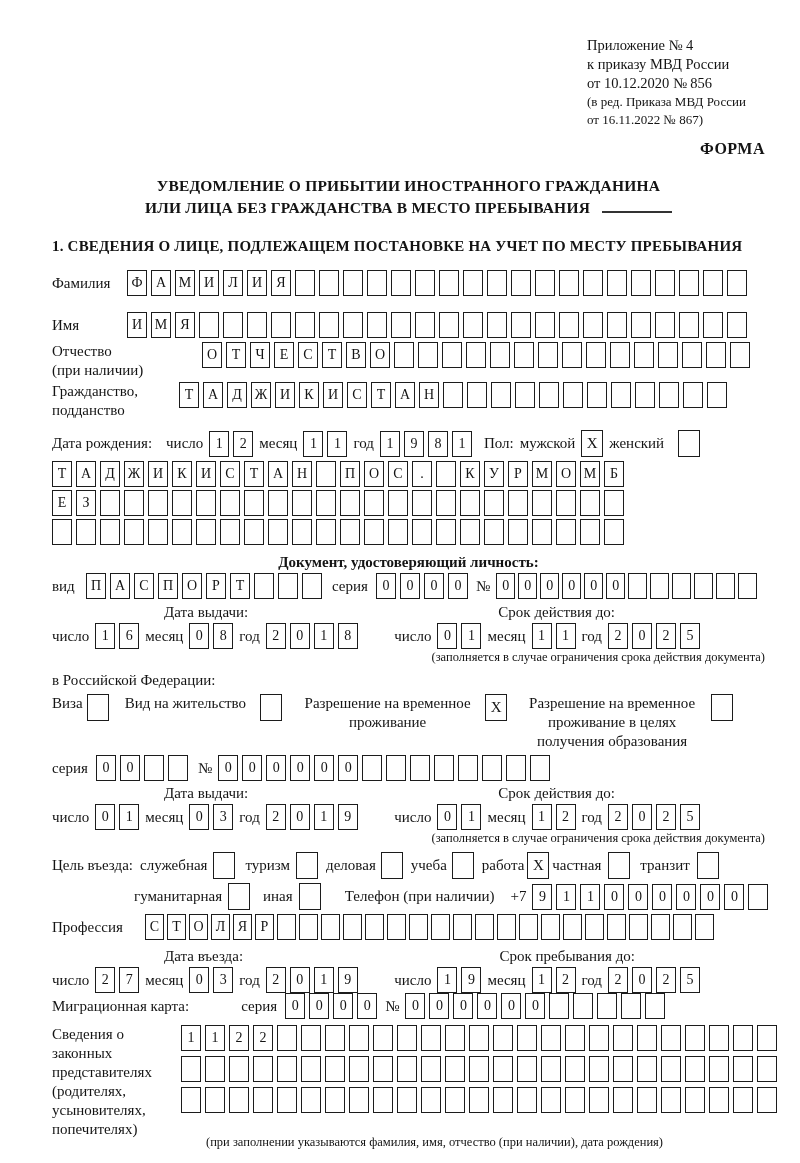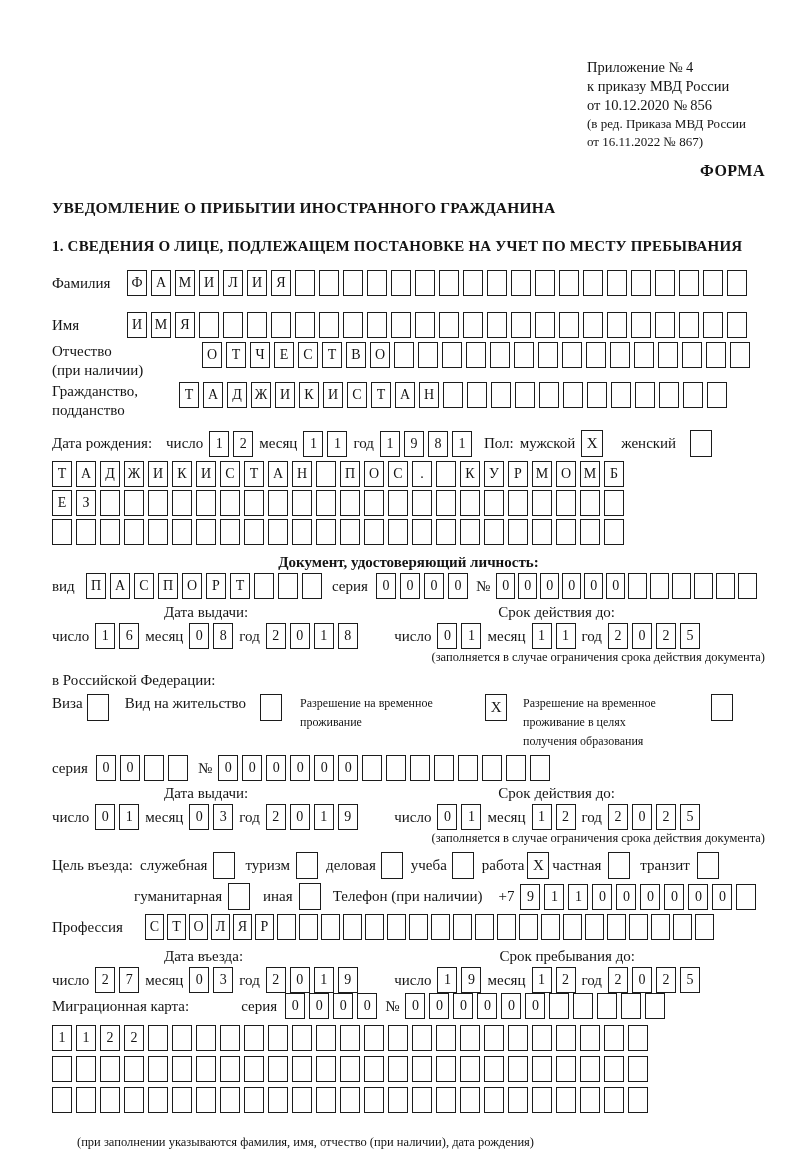--- a/index.html
+++ b/index.html
@@ -1,29 +1,29 @@
 <!DOCTYPE html>
 <html><head>
 <meta charset="utf-8">
 <style>
   html,body{margin:0;padding:0;background:#ffffff;}
   .page{
     position:relative;
     width:800px;height:1163px;
     box-sizing:border-box;
-    padding:58px 35px 0 52px;
+    padding:36px 35px 0 52px;
     background:#ffffff;
     color:#141414;
     font-family:"Liberation Serif","DejaVu Serif",serif;
     overflow:hidden;
   }
   .hdr{margin-left:auto;width:178px;font-size:14.5px;line-height:19px;}
   .hdr .sub{font-size:13px;line-height:18px;}
   .forma{margin-top:10px;text-align:right;font-weight:bold;font-size:16px;letter-spacing:.5px;line-height:20px;}
-  .title{margin-top:16px;text-align:left;font-weight:bold;font-size:15.5px;line-height:22px;letter-spacing:.2px;}
+  .title{margin-top:16px;text-align:center;font-weight:bold;font-size:15.5px;line-height:22px;letter-spacing:.2px;}
   .uline{display:inline-block;width:70px;border-bottom:2.5px solid #333;margin-left:12px;height:14px;}
   .sec1{margin-top:18px;font-weight:bold;font-size:15px;line-height:19px;letter-spacing:.2px;white-space:nowrap;}
   .frow{display:flex;align-items:center;white-space:nowrap;}
   .frow-top{display:flex;align-items:flex-start;white-space:nowrap;}
   .lbl{font-size:15px;line-height:19px;}
   .lblcol{font-size:15px;line-height:19px;flex-shrink:0;}
   .cells{display:inline-flex;gap:4px;}
   .cell{
     box-sizing:border-box;flex-shrink:0;
     width:20px;height:26px;
@@ -38,39 +38,40 @@
     width:22px;height:27px;
     border:1.7px solid #1c1c1c;
     display:inline-flex;align-items:center;justify-content:center;
     font-size:15px;background:#fff;
   }
   .boxstack .cells{margin-bottom:3px;}
   .note{font-size:12.5px;line-height:15px;}
   .dg{display:inline-flex;align-items:center;gap:6px;}
   .dhead{font-size:15px;line-height:17px;}
   .ctr{text-align:center;}
-  .opt-multi{font-size:12px;line-height:19px;}
+  .opt-multi{text-align:center;font-size:15px;line-height:19px;}
 </style>
 </head>
 <body>
 
 <div class="page">
 
   <div class="hdr">
     <div>Приложение № 4</div>
     <div>к приказу МВД России</div>
     <div>от 10.12.2020 № 856</div>
     <div class="sub">(в ред. Приказа МВД России</div>
     <div class="sub">от 16.11.2022 № 867)</div>
   </div>
 
   <div class="forma">ФОРМА</div>
 
   <div class="title">
     <div>УВЕДОМЛЕНИЕ О ПРИБЫТИИ ИНОСТРАННОГО ГРАЖДАНИНА</div>
+    <div><span>ИЛИ ЛИЦА БЕЗ ГРАЖДАНСТВА В МЕСТО ПРЕБЫВАНИЯ</span><span class="uline"></span></div>
   </div>
 
   <div class="sec1">1. СВЕДЕНИЯ О ЛИЦЕ, ПОДЛЕЖАЩЕМ ПОСТАНОВКЕ НА УЧЕТ ПО МЕСТУ ПРЕБЫВАНИЯ</div>
 
   <div class="frow" style="margin-top:14px">
     <span class="lblcol" style="width:75px">Фамилия</span>
     <span class="cells">
         <span class="cell">Ф</span>
         <span class="cell">А</span>
         <span class="cell">М</span>
@@ -211,21 +212,21 @@
     <span class="lbl">год</span>
     <span class="cells">
         <span class="cell">1</span>
         <span class="cell">9</span>
         <span class="cell">8</span>
         <span class="cell">1</span>
       </span>
     <span class="lbl" style="margin-left:6px">Пол:</span>
     <span class="lbl">мужской</span>
     <span class="cb">X</span>
-    <span class="lbl" style="margin-left:12px">женский</span>
+    <span class="lbl" style="margin-left:0">женский</span>
     <span class="cb" style="margin-left:8px"></span>
   </div>
 
   <div class="frow-top" style="margin-top:4px">
     <span class="boxstack">
       <span class="cells" style="display: flex;">
           <span class="cell">Т</span>
           <span class="cell">А</span>
           <span class="cell">Д</span>
           <span class="cell">Ж</span>
@@ -504,21 +505,21 @@
     <span class="cb" style="margin-left:7px"></span>
     <span class="lbl" style="margin-left:10px">транзит</span>
     <span class="cb" style="margin-left:7px"></span>
   </div>
 
   <div class="frow" style="margin-top:4px">
     <span class="lbl" style="margin-left:82px">гуманитарная</span>
     <span class="cb" style="margin-left:6px"></span>
     <span class="lbl" style="margin-left:13px">иная</span>
     <span class="cb" style="margin-left:6px"></span>
-    <span class="lbl" style="margin-left:12px">Телефон (при наличии)</span>
+    <span class="lbl" style="margin-left:24px">Телефон (при наличии)</span>
     <span class="lbl" style="margin-left:16px">+7</span>
     <span class="cells" style="margin-left:6px">
         <span class="cell">9</span>
         <span class="cell">1</span>
         <span class="cell">1</span>
         <span class="cell">0</span>
         <span class="cell">0</span>
         <span class="cell">0</span>
         <span class="cell">0</span>
         <span class="cell">0</span>
@@ -624,20 +625,28 @@
         <span class="cell">0</span>
         <span class="cell"></span>
         <span class="cell"></span>
         <span class="cell"></span>
         <span class="cell"></span>
         <span class="cell"></span>
       </span>
   </div>
 
   <div class="frow-top" style="margin-top:6px">
+    <span class="lblcol" style="width:129px;line-height:19px">
+      <span style="display:block">Сведения о</span>
+      <span style="display:block">законных</span>
+      <span style="display:block">представителях</span>
+      <span style="display:block">(родителях,</span>
+      <span style="display:block">усыновителях,</span>
+      <span style="display:block">попечителях)</span>
+    </span>
     <span>
       <span class="cells" style="margin-bottom: 5px; display: flex;">
           <span class="cell">1</span>
           <span class="cell">1</span>
           <span class="cell">2</span>
           <span class="cell">2</span>
           <span class="cell"></span>
           <span class="cell"></span>
           <span class="cell"></span>
           <span class="cell"></span>

